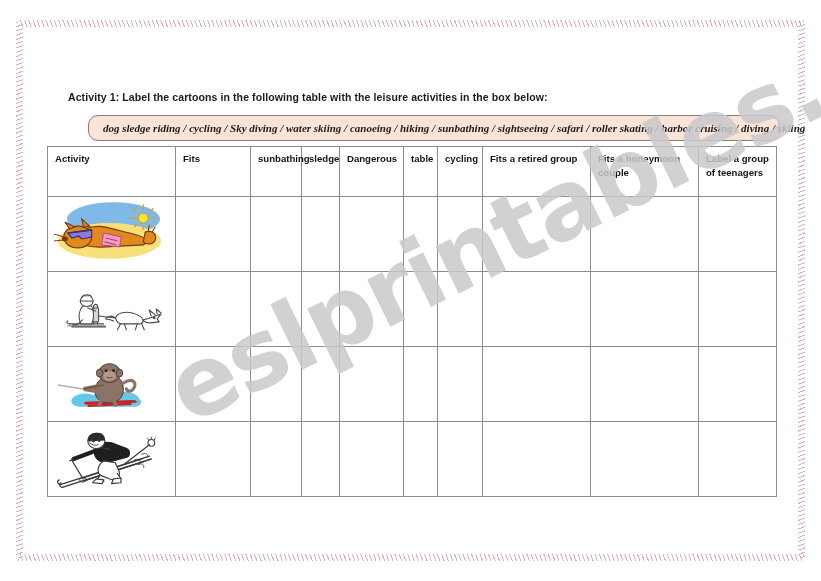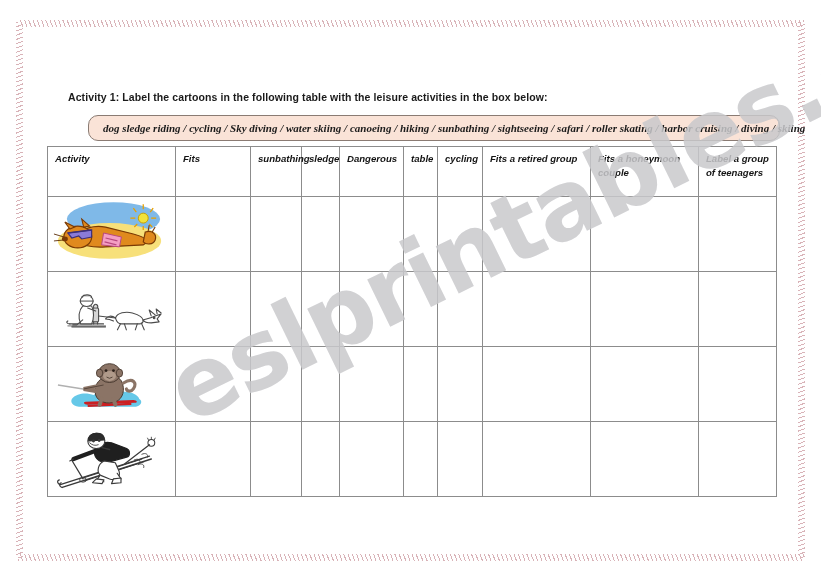--- a/index.html
+++ b/index.html
@@ -115,21 +115,20 @@
     border: 1px solid #8c8c8c;
     padding: 0;
     vertical-align: top;
     background: transparent;
   }
   table.sheet th {
     text-align: left;
     font-family: "Liberation Sans", sans-serif;
     font-size: 9.6px;
     font-weight: bold;
-    font-style: italic;
     color: #141414;
     height: 44px;
     padding: 5px 0 0 7px;
     line-height: 1.45;
     vertical-align: top;
   }
   th.c-activity { text-align: center; padding-left: 0; }
   td.body-cell { height: 74px; }
   td.pic-cell  { position: relative; }
 

